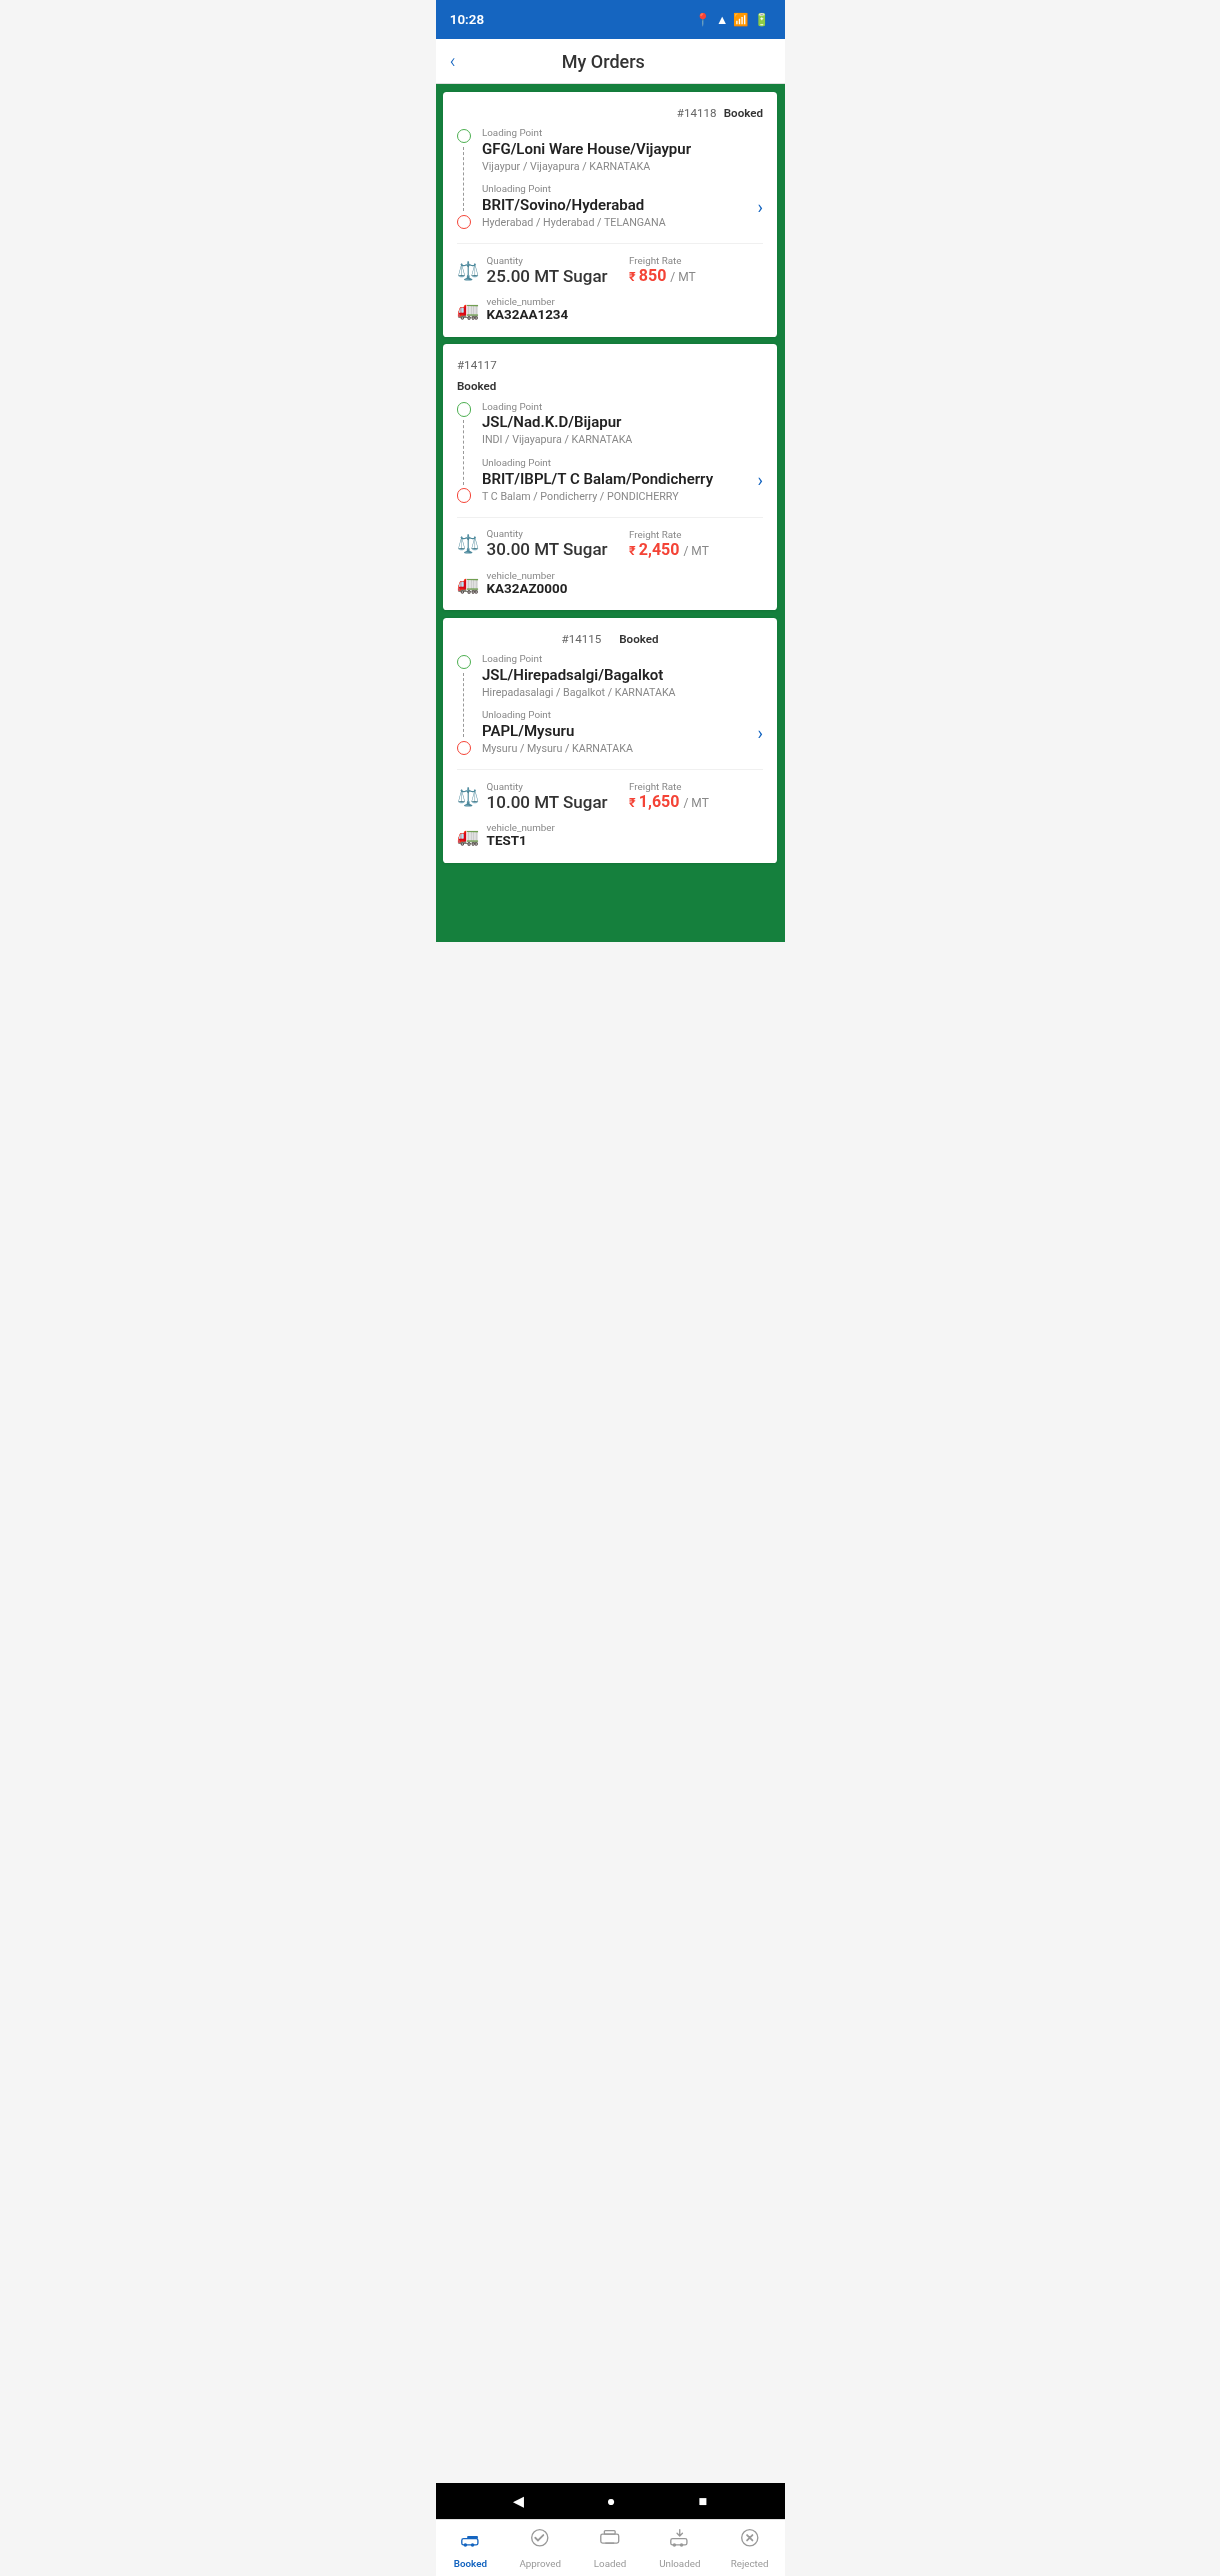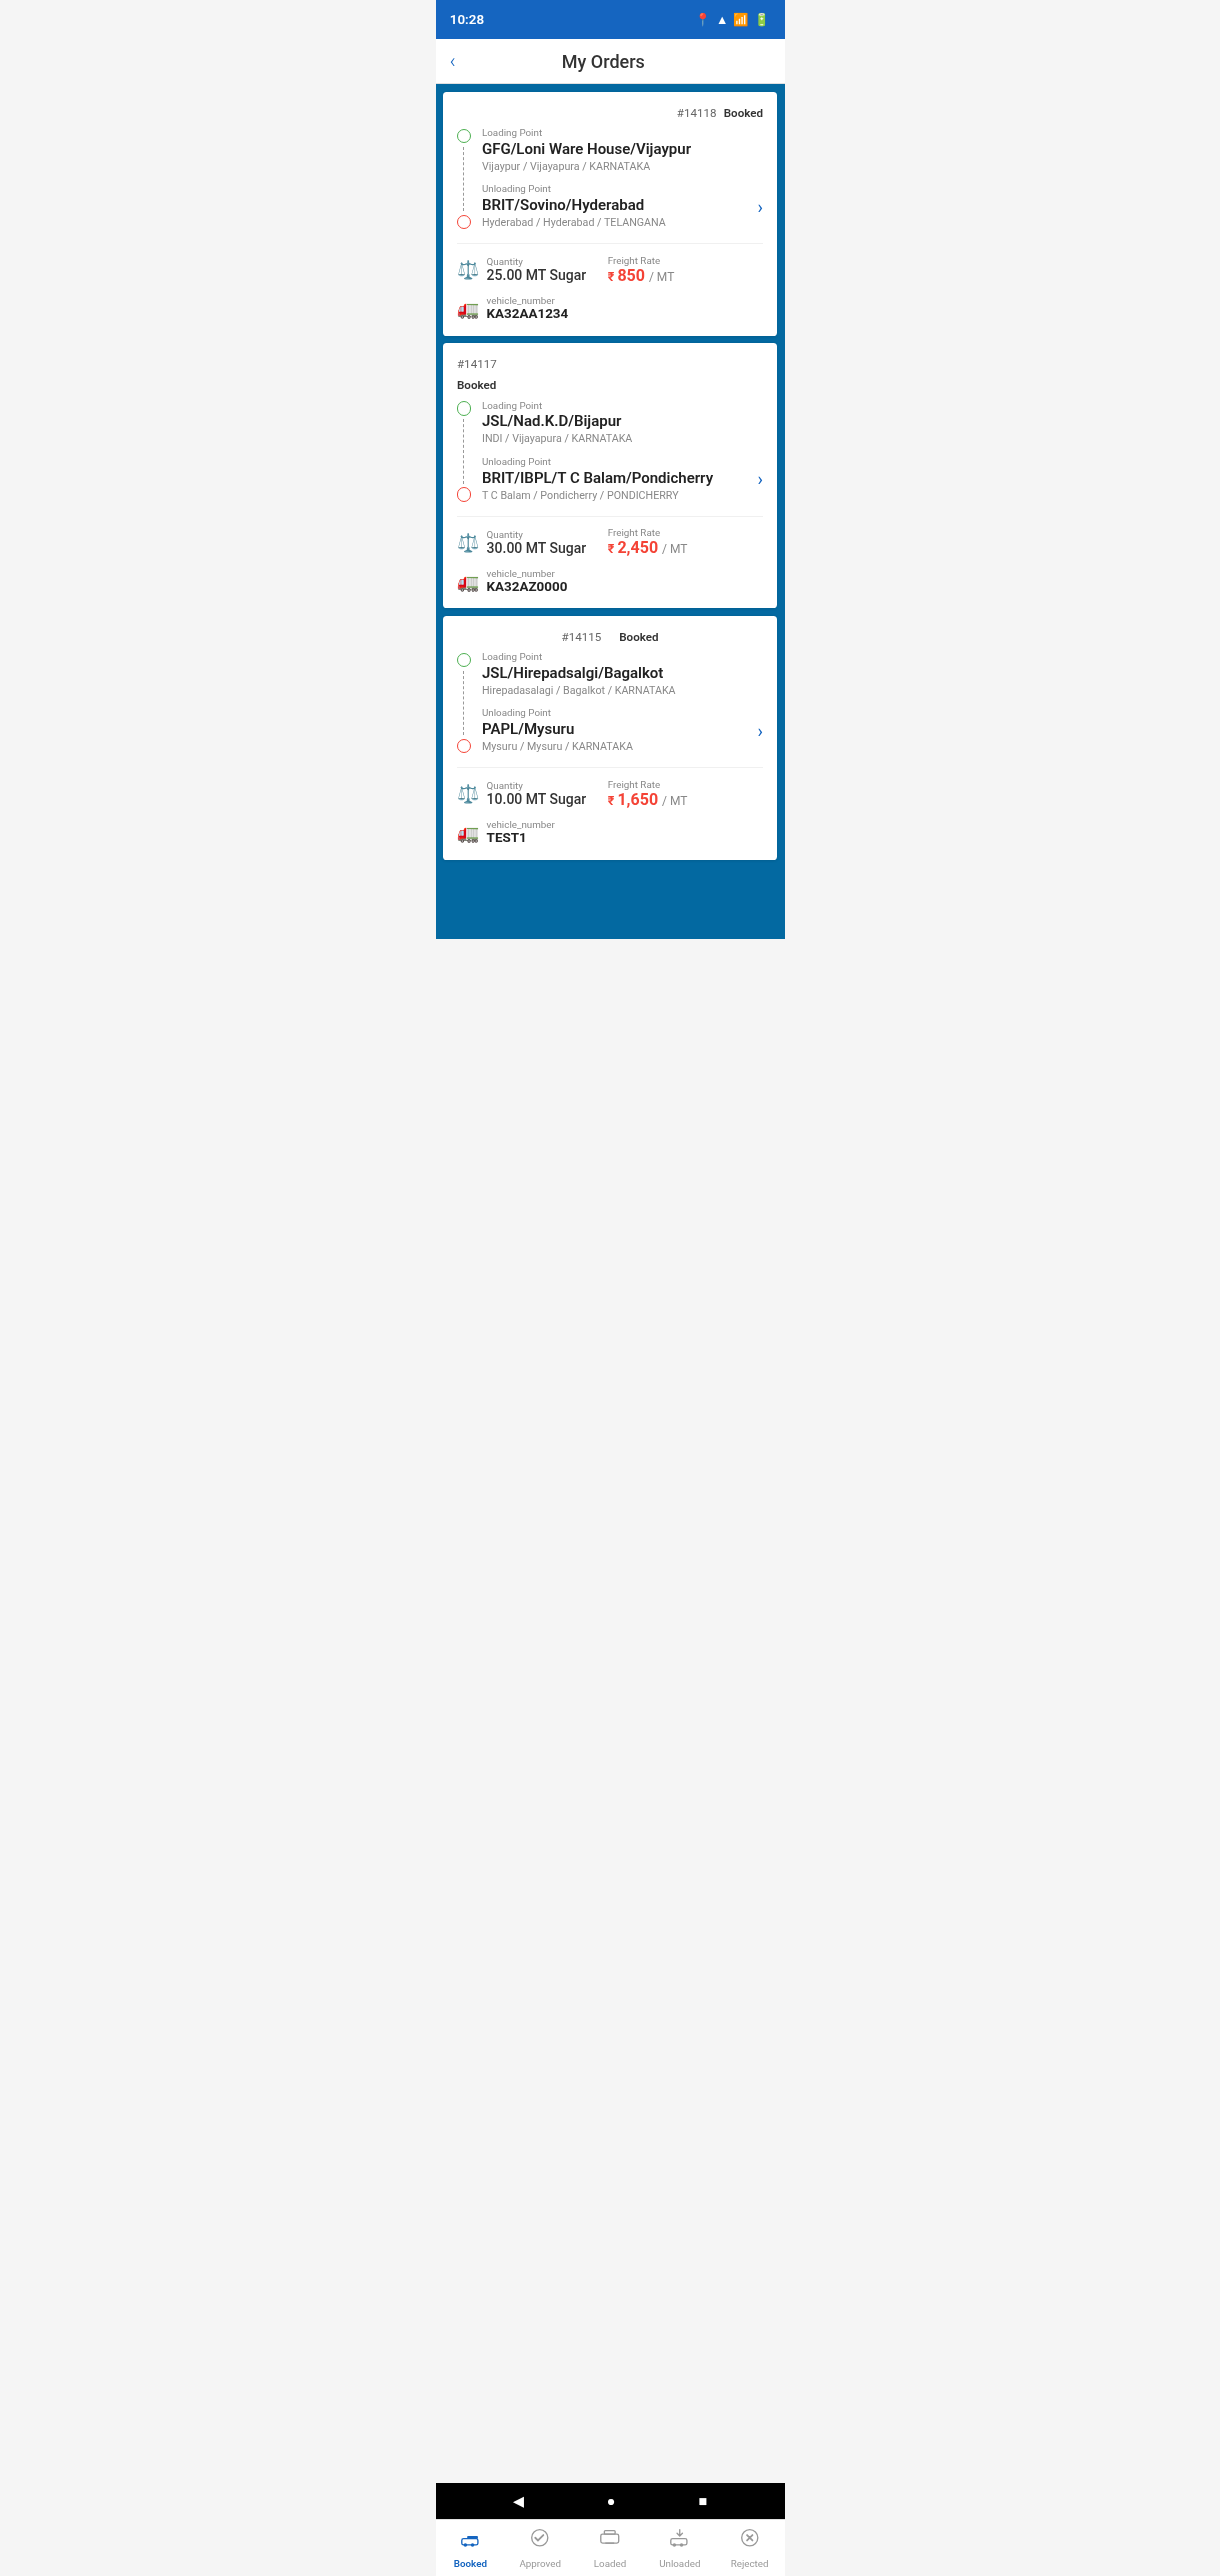--- a/index.html
+++ b/index.html
@@ -55,21 +55,21 @@
       font-size: 18px;
       font-weight: 500;
       color: #333;
       flex: 1;
       text-align: center;
       margin-right: 30px;
     }
 
     
     .content {
-      background: #0369a1;
+      background: #15803d;
       padding: 7.2px;
       padding-bottom: 72px;
     }
 
     
     .order-card {
       background: white;
       border-radius: 3.6px;
       margin-bottom: 7.2px;
       padding: 14.3px;
@@ -176,21 +176,21 @@
     .detail-icon {
       font-size: 18px;
       color: #5c6bc0;
     }
     .detail-content {}
     .detail-label {
       font-size: 9.8px;
       color: #888;
     }
     .detail-value {
-      font-size: 14px;
+      font-size: 17px;
       font-weight: 500;
       color: #333;
     }
     .freight-value {
       font-size: 16px;
       font-weight: 700;
       color: #f44336;
     }
     .freight-unit {
       font-size: 12px;

